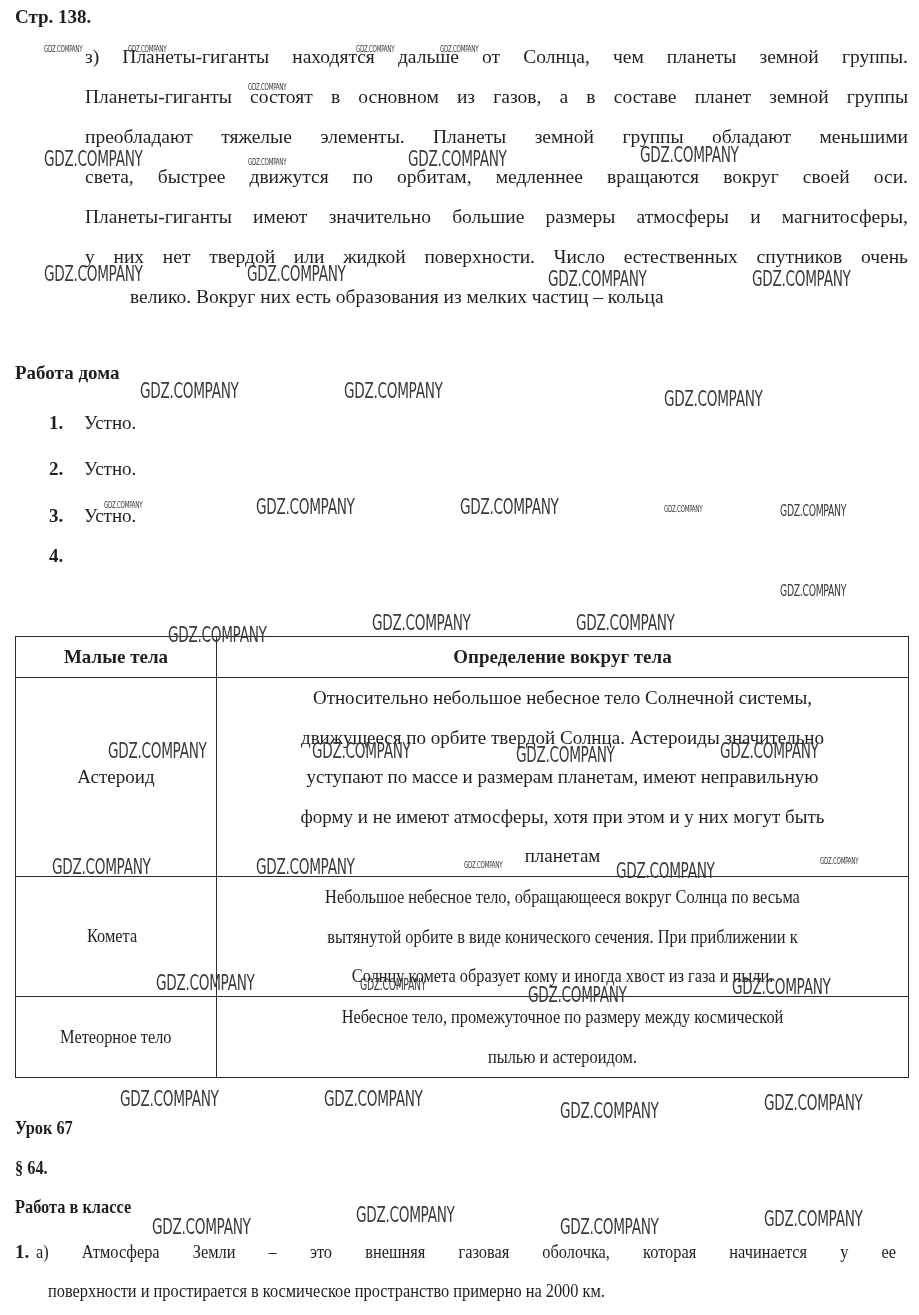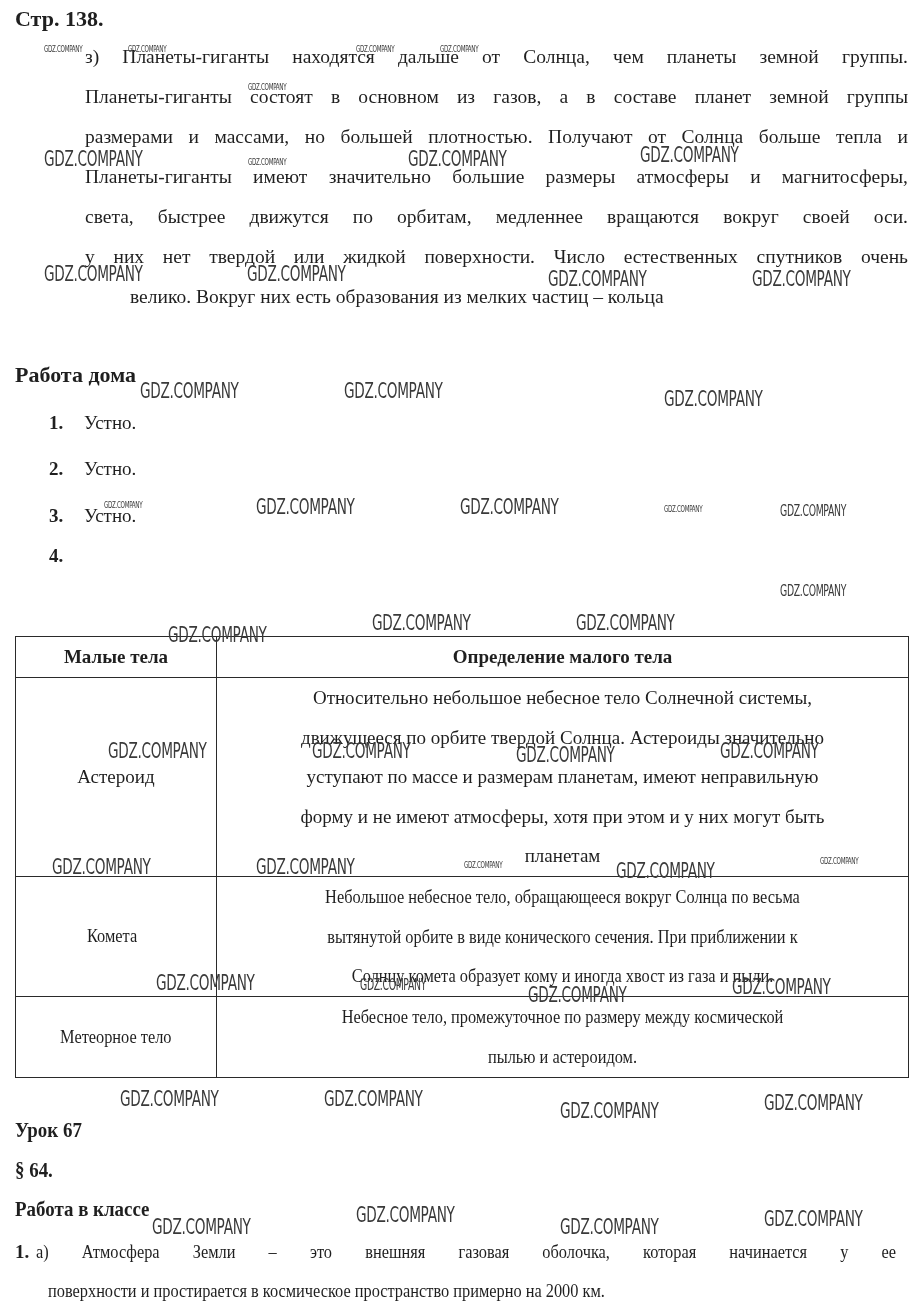--- a/index.html
+++ b/index.html
@@ -1,19 +1,19 @@
 <!DOCTYPE html>
 <html><head>
 <meta charset="utf-8">
 <style>
   html, body { margin: 0; padding: 0; background: #ffffff; }
   body { width: 919px; height: 1315px; position: relative; overflow: hidden;
          font-family: "Liberation Serif", "DejaVu Serif", serif; color: #1f1f1f; }
   .abs { position: absolute; white-space: nowrap; }
-  .heading { font-size: 22px; font-weight: bold; }
+  .heading { font-size: 19px; font-weight: bold; }
   .para { position: absolute; left: 85px; width: 823px; font-size: 19.5px; line-height: 40px; text-align: justify; }
   .para .line { display: block; height: 40px; text-align: justify; text-align-last: justify; white-space: nowrap; }
   .para .line.last { text-align-last: left; margin-left: 45px; }
   .list-num { position: absolute; font-weight: bold; font-size: 19px; }
   .list-text { position: absolute; font-size: 19px; }
   table.bodies { position: absolute; left: 15px; top: 636px; width: 894px; border-collapse: collapse; font-size: 19px; }
   table.bodies td, table.bodies th { border: 1.5px solid #2a2a2a; padding: 0; text-align: center; vertical-align: middle; }
   table.bodies th { font-weight: bold; height: 40px; margin-top: 12px; }
   table.bodies td.col1 { width: 200px; }
   .cell-lines span { display: block; line-height: 39.5px; white-space: nowrap; }
@@ -24,23 +24,23 @@
   .cond { display: inline-block; transform: scaleX(0.86); transform-origin: left center; }
 </style>
 </head>
 <body>
 
 <div class="abs heading" style="left:15px; top:6px;">Стр. 138.</div>
 
 <div class="para" style="top:37px;">
   <span class="line">з) Планеты-гиганты находятся дальше от Солнца, чем планеты земной группы.</span>
   <span class="line">Планеты-гиганты состоят в основном из газов, а в составе планет земной группы</span>
-  <span class="line">размерами и массами, но большей плотностью. Получают от Солнца больше тепла и</span>
+  <span class="line">преобладают тяжелые элементы. Планеты земной группы обладают меньшими</span>
+  <span class="line">света, быстрее движутся по орбитам, медленнее вращаются вокруг своей оси.</span>
   <span class="line">Планеты-гиганты имеют значительно большие размеры атмосферы и магнитосферы,</span>
-  <span class="line">света, быстрее движутся по орбитам, медленнее вращаются вокруг своей оси.</span>
   <span class="line">у них нет твердой или жидкой поверхности. Число естественных спутников очень</span>
   <span class="line last">велико. Вокруг них есть образования из мелких частиц – кольца</span>
 </div>
 
 <div class="abs heading" style="left:15px; top:362px;">Работа дома</div>
 <div>
   <div>
     <span class="list-num" style="left:49px; top:412px;">1.</span>
     <span class="list-text" style="left:84px; top:412px;">Устно.</span>
   </div>
@@ -55,21 +55,21 @@
   <div>
     <span class="list-num" style="left:49px; top:545px;">4.</span>
     <span class="list-text" style="left:84px; top:545px;"></span>
   </div>
 </div>
 
 <table class="bodies">
   <thead>
     <tr>
       <th class="col1">Малые тела</th>
-      <th>Определение малого тела</th>
+      <th>Определение вокруг тела</th>
     </tr>
   </thead>
   <tbody>
     <tr style="height:199px;">
       <td class="col1">Астероид</td>
       <td class="cell-lines">
         <span>Относительно небольшое небесное тело Солнечной системы,</span>
         <span>движущееся по орбите твердой Солнца. Астероиды значительно</span>
         <span>уступают по массе и размерам планетам, имеют неправильную</span>
         <span>форму и не имеют атмосферы, хотя при этом и у них могут быть</span>

